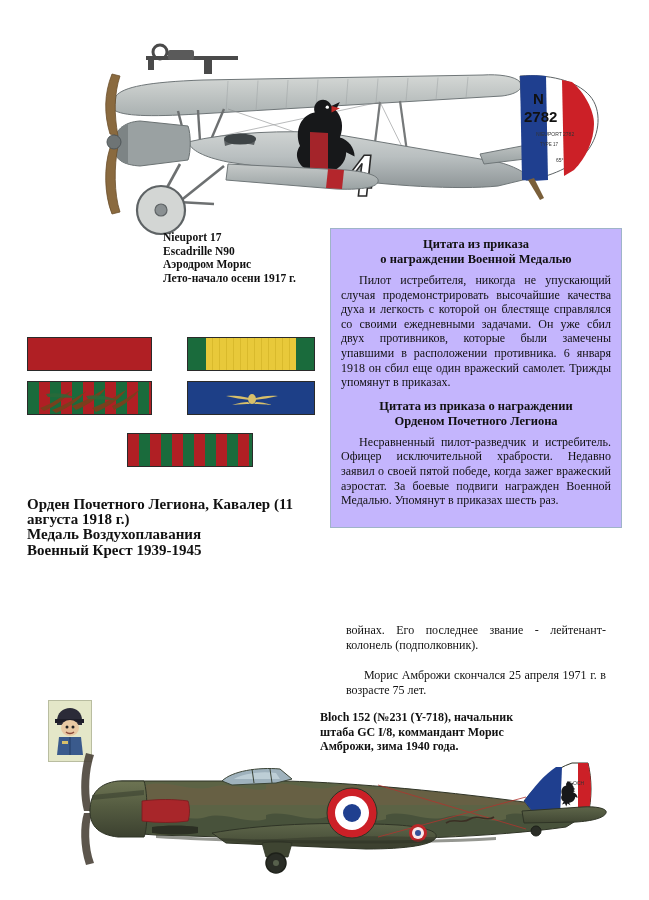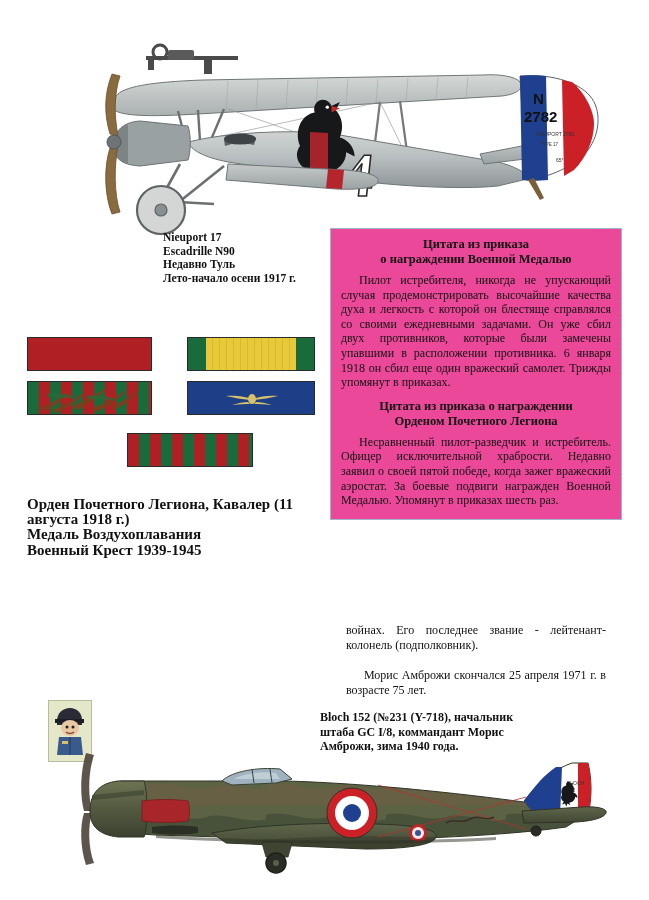--- a/index.html
+++ b/index.html
@@ -45,23 +45,23 @@
     color: #111;
   }
   .caption-nieuport div { white-space: nowrap; }
 
   
   .citation-panel {
     position: absolute;
     left: 330px;
     top: 228px;
     width: 292px;
-    background: #ec4899;
+    background: #c4b5fd;
     border: 1px solid #9fb4c8;
-    padding: 8px 10px 2px 10px;
+    padding: 8px 10px 10px 10px;
     box-sizing: border-box;
   }
   .cit-title {
     text-align: center;
     font-weight: bold;
     font-size: 12.5px;
     line-height: 15px;
     margin-bottom: 6px;
   }
   .cit-body {
@@ -277,21 +277,21 @@
         <path d="M150,188 L186,190"></path>
       </g>
       <circle cx="133" cy="196" r="24" fill="#d3d6d4" stroke="#5e6365" stroke-width="2.2"></circle>
       <circle cx="133" cy="196" r="6" fill="#8a9092" stroke="#5e6365" stroke-width="1.2"></circle>
     </svg>
   </div>
 
   <div class="caption-nieuport">
     <div>Nieuport 17</div>
     <div>Escadrille N90</div>
-    <div>Недавно Туль</div>
+    <div>Аэродром Морис</div>
     <div>Лето-начало осени 1917 г.</div>
   </div>
 
   <div class="citation-panel">
     <div class="cit-title">
       <div>Цитата из приказа</div>
       <div>о награждении Военной Медалью</div>
     </div>
     <div class="cit-body">Пилот истребителя, никогда не упускающий случая продемонстрировать высочайшие качества духа и легкость с которой он блестяще справлялся со своими ежедневными задачами. Он уже сбил двух противников, которые были замечены упавшими в расположении противника. 6 января 1918 он сбил еще один вражеский самолет. Трижды упомянут в приказах.</div>
     <div class="cit-title2">

